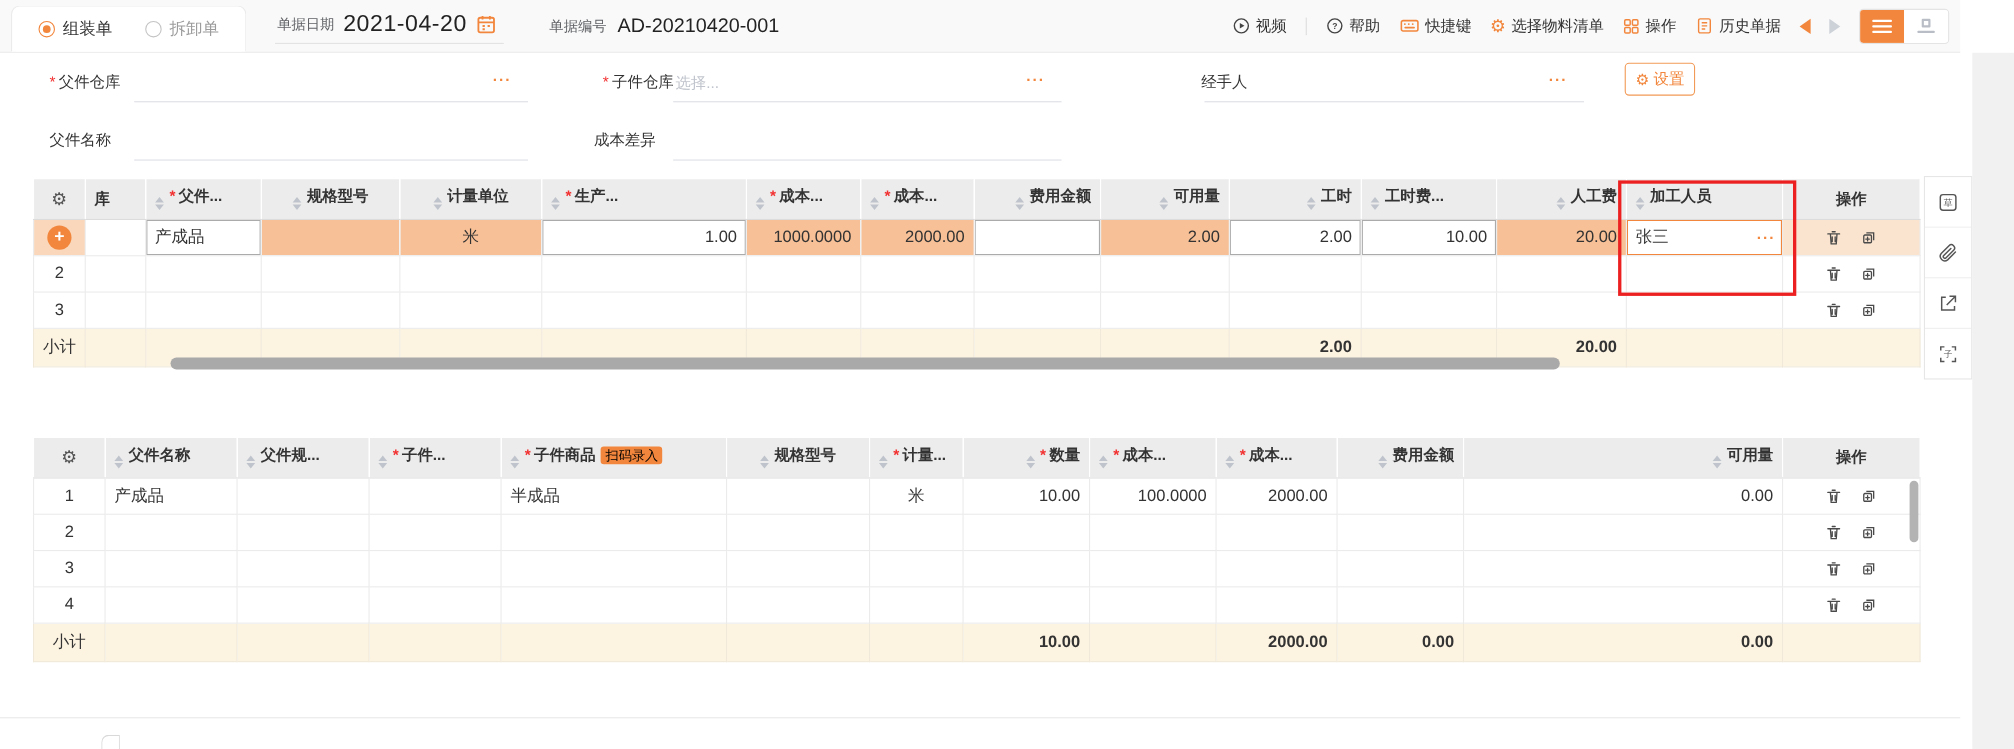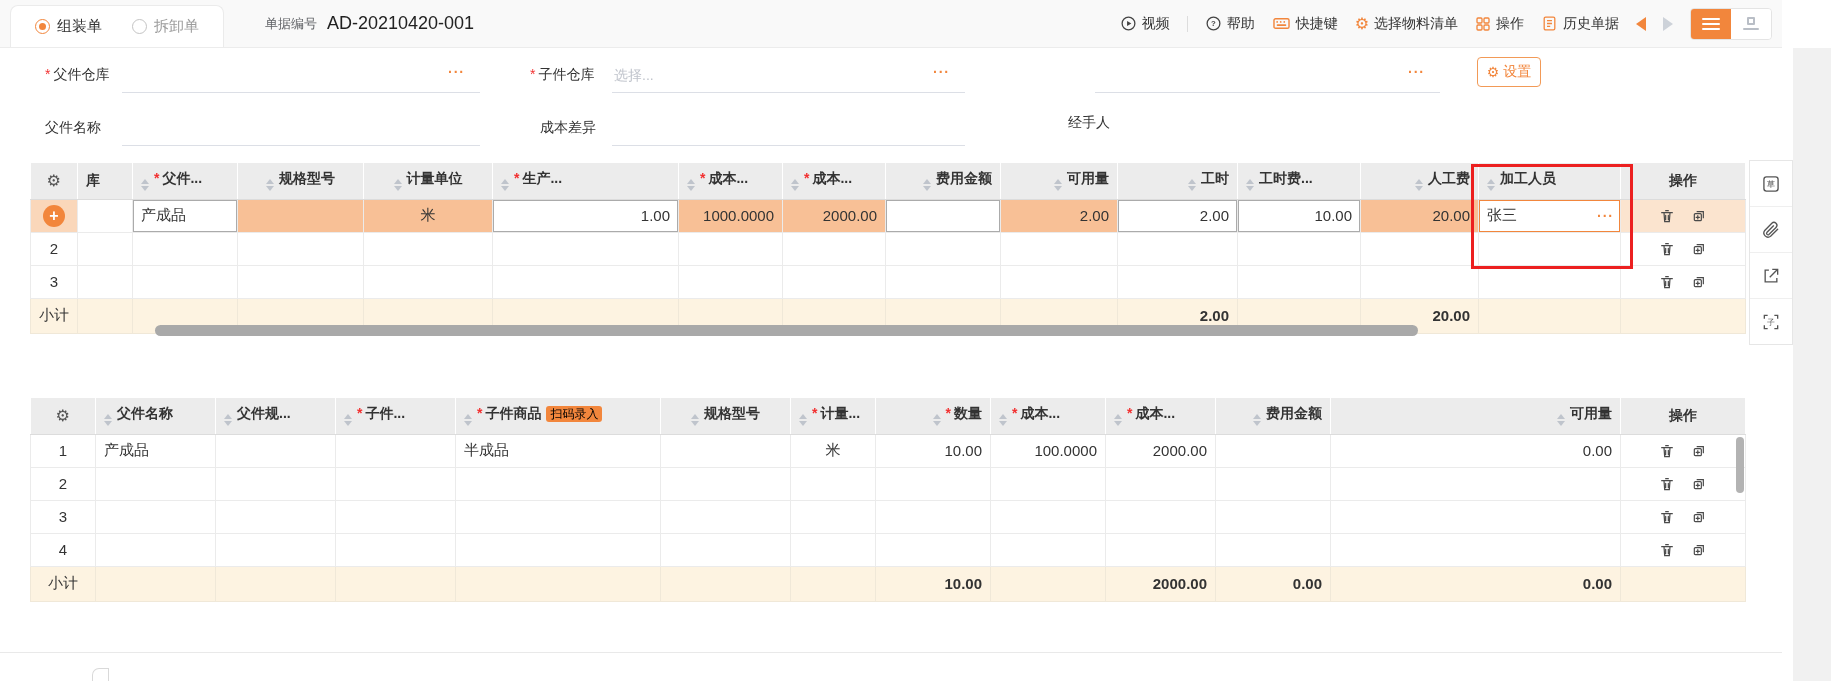--- a/index.html
+++ b/index.html
@@ -112,20 +112,28 @@
             <i></i>
           </span>
         <span class="lbl-on">组装单</span>
       </span>
       <span class="radio-item">
         <span class="radio off"></span>
         <span class="lbl-off">拆卸单</span>
       </span>
     </div>
 
+    <div class="dategrp">
+      <span class="fld-lab">单据日期</span>
+      <span class="bigval">2021-04-20</span>
+      <svg width="20" height="20" viewBox="0 0 24 24">
+        <rect x="3.5" y="5" width="17" height="16" rx="2" fill="none" stroke="#f2863c" stroke-width="2"></rect>
+        <path d="M3.5 10h17M8 3v4M16 3v4M8 14h2.5M13.5 14h2.5M8 17.5h2.5" stroke="#f2863c" stroke-width="2" fill="none"></path>
+      </svg>
+    </div>
 
     <div class="nogrp">
       <span class="fld-lab">单据编号</span>
       <span class="noval">AD-20210420-001</span>
     </div>
 
     <div class="tb-right">
       <span class="tb-act">
         <svg width="17" height="17" viewBox="0 0 24 24">
           <circle cx="12" cy="12" r="9" fill="none" stroke="#444" stroke-width="1.8"></circle>
@@ -183,28 +191,28 @@
       </span>
     </div>
   </div>
 
   <div class="flabel" style="left:45px;top:66px;">
     <i class="req">*</i><span>父件仓库</span></div>
   <div class="inputzone" style="left:122px;top:60px;width:358px;"></div>
   <div class="uline" style="left:122px;top:92px;width:358px;"></div>
   <span class="dots dots-abs" style="left:448px;top:64px;">···</span>
 
-  <div class="flabel" style="left:530px;top:66px;">
+  <div class="flabel" style="left:548px;top:66px;">
     <i class="req">*</i><span>子件仓库</span></div>
   <div class="inputzone" style="left:612px;top:60px;width:353px;"></div>
   <span class="placeholder" style="left:614px;top:67px;">选择...</span>
   <div class="uline" style="left:612px;top:92px;width:353px;"></div>
   <span class="dots dots-abs" style="left:933px;top:64px;">···</span>
 
-  <div class="flabel" style="left:1068px;top:66px;margin-top:48px;">经手人</div>
+  <div class="flabel" style="left:1092px;top:66px;">经手人</div>
   <div class="inputzone" style="left:1095px;top:60px;width:345px;"></div>
   <div class="uline" style="left:1095px;top:92px;width:345px;"></div>
   <span class="dots dots-abs" style="left:1408px;top:64px;">···</span>
 
   <div class="settings-btn">
     <span class="gearglyph" style="color:#f2863c;font-size:14px;">⚙</span>
     <span>设置</span>
   </div>
 
   <div class="flabel" style="left:45px;top:119px;">父件名称</div>

